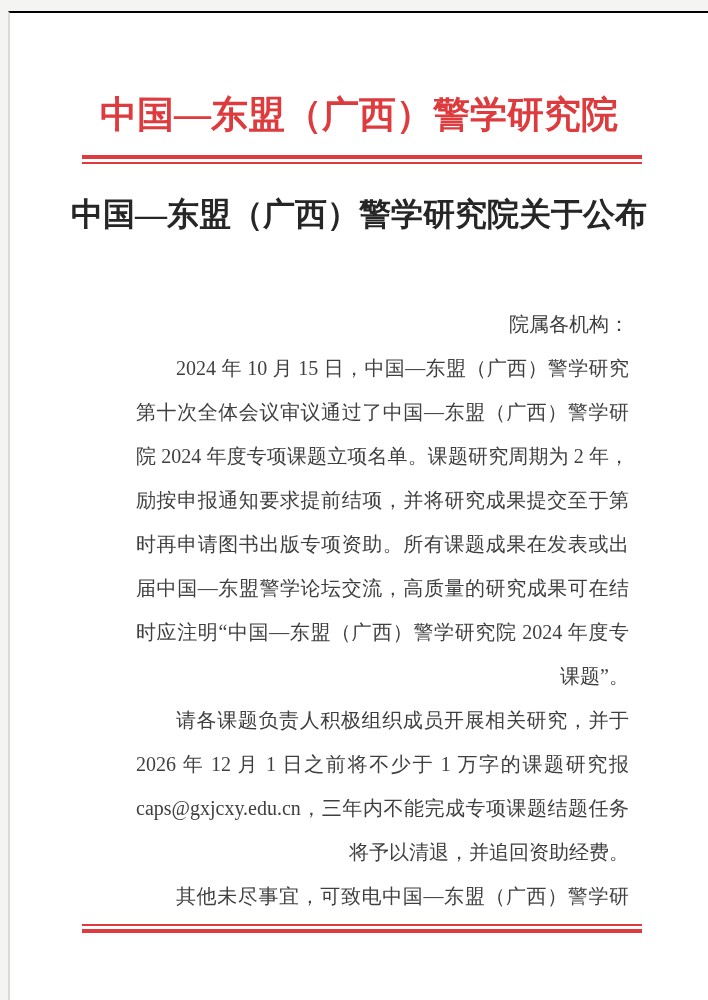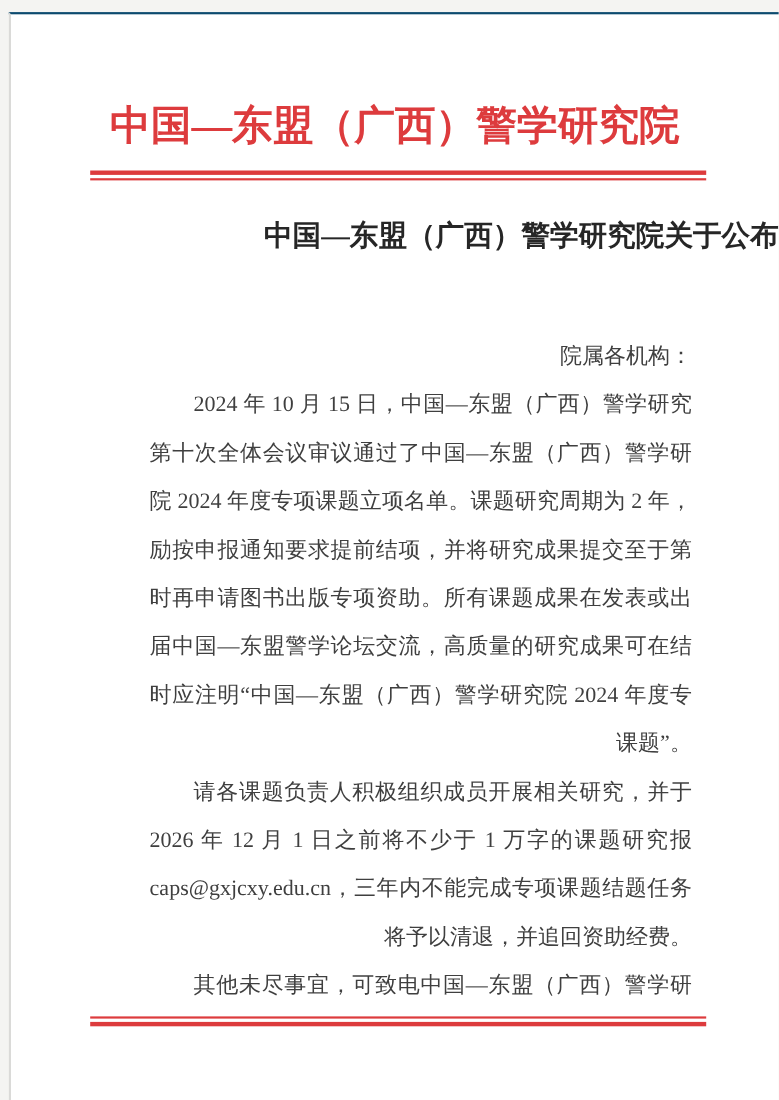--- a/index.html
+++ b/index.html
@@ -10,21 +10,21 @@
     font-family: "Liberation Serif", "DejaVu Serif", serif;
   }
   .scan {
     position: relative;
     width: 708px; height: 1000px;
   }
   .page {
     position: absolute;
     left: 8px; top: 11px; right: 0; bottom: 0;
     background: #ffffff;
-    border-top: 2px solid #0c4a6e;
+    border-top: 2px solid #000000;
     border-left: 2px solid #dadad8;
     box-sizing: border-box;
   }
   .org {
     position: absolute;
     top: 80px; left: 0; width: 100%;
     text-align: center;
     font-size: 37px;
     font-weight: bold;
     letter-spacing: 0px;
@@ -46,22 +46,22 @@
   }
   .rule-bottom {
     top: 911px;
     height: 9px;
     border-top: 2px solid var(--accent, #dd3b3d);
     border-bottom: 4px solid var(--accent, #dd3b3d);
   }
   .title {
     position: absolute;
     top: 181px; left: 0; width: 100%;
-    text-align: right;
-    font-size: 26px;
+    text-align: center;
+    font-size: 32px;
     font-weight: bold;
     color: #262626;
     line-height: 41px;
   }
   .body-text {
     position: absolute;
     top: 289px; left: 92px; width: 527px;
     color: var(--ink, #3f3f3f);
     font-size: 20px;
   }

